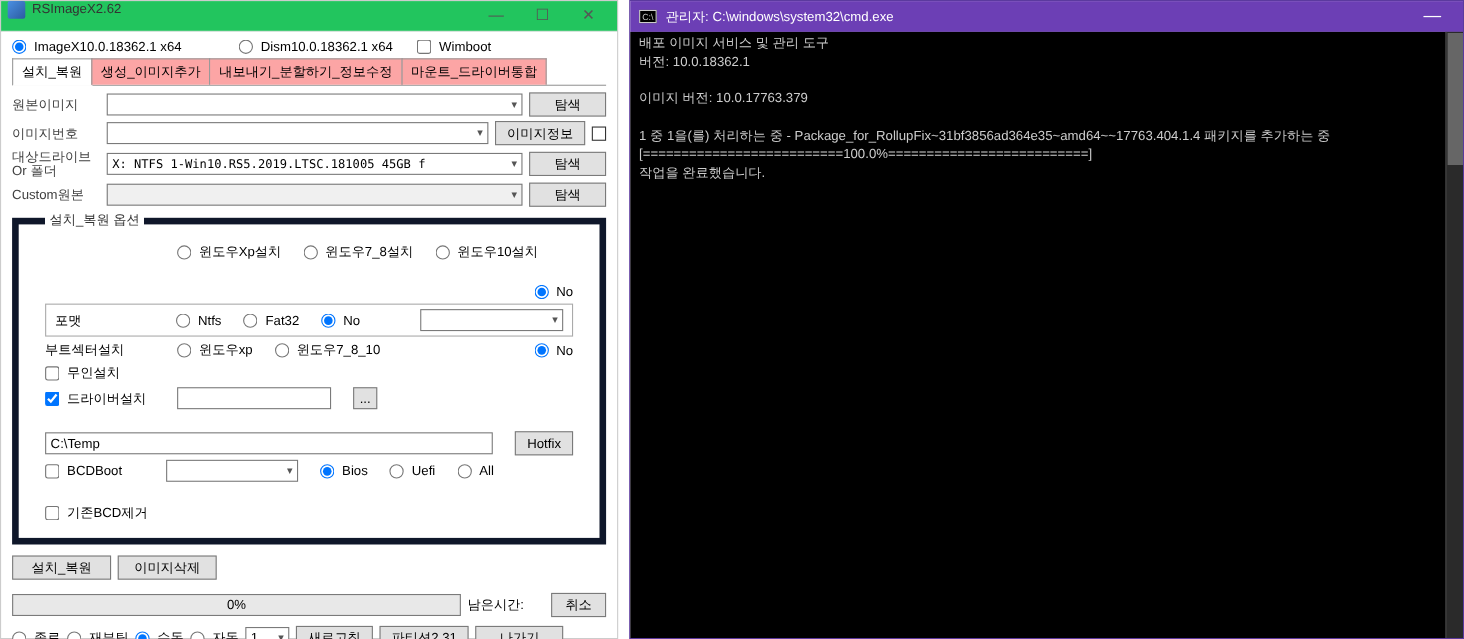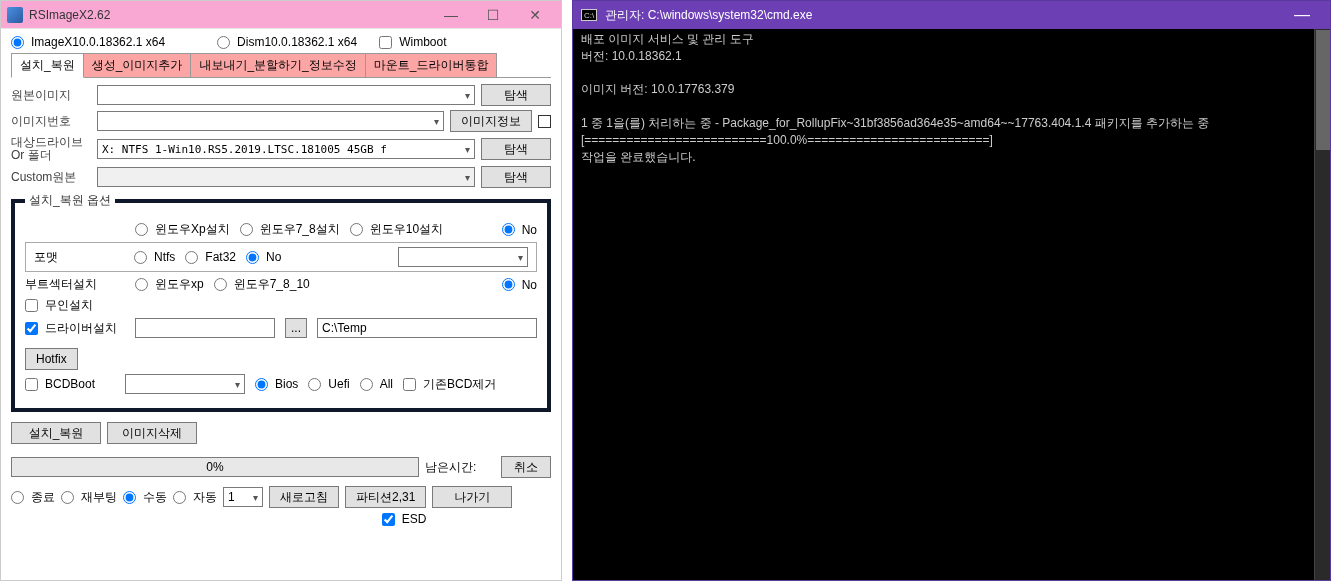--- a/index.html
+++ b/index.html
@@ -1,37 +1,37 @@
 <!DOCTYPE html>
 <html><head>
 <meta charset="utf-8">
 <style>
 *{box-sizing:border-box;margin:0;padding:0;font-family:"Segoe UI","Malgun Gothic",sans-serif;font-size:12px}
 body{background:#fff;width:1331px;height:581px;overflow:hidden;position:relative}
 .app-win{position:absolute;left:0;top:0;width:562px;height:581px;border:1px solid #ccc;background:#fff}
-.titlebar{height:28px;display:flex;align-items:center;padding:0 6px;background:#f9a8d4;border-bottom:1px solid #e8e8e8}
+.titlebar{height:28px;display:flex;padding:0 6px;background:#22c55e;border-bottom:1px solid #e8e8e8}
 .title-icon{width:16px;height:16px;margin-right:6px;background:linear-gradient(135deg,#4a90e2,#2c5aa0);border-radius:2px}
 .title-text{flex:1;color:#333}
 .win-btns{display:flex;gap:2px}
 .win-btn{width:40px;height:24px;display:flex;align-items:center;justify-content:center;color:#555;font-size:14px}
 .body{padding:6px 10px}
 .row{display:flex;align-items:center;gap:6px;margin-bottom:4px}
 .radio-grp{display:flex;align-items:center;gap:4px}
 input[type=radio],input[type=checkbox]{width:13px;height:13px;margin-right:3px}
 .tabs{display:flex;border-bottom:1px solid #999;margin:4px 0 6px}
 .tab{padding:3px 8px;border:1px solid #999;border-bottom:none;margin-right:-1px;background:#fca5a5;cursor:pointer}
 .tab.active{background:#fff;border-bottom:1px solid #fff;margin-bottom:-1px}
 .lbl{width:80px;color:#404040}
 .combo{border:1px solid #7a7a7a;height:20px;padding:0 4px;background:#fff;display:flex;align-items:center;position:relative}
 .combo::after{content:"▾";position:absolute;right:4px;color:#555;font-size:10px}
 .btn{border:1px solid #7a7a7a;background:#e1e1e1;height:22px;padding:0 10px;cursor:pointer;display:flex;align-items:center;justify-content:center;min-width:70px}
 .chk-sq{width:13px;height:13px;border:1px solid #333;background:#fff}
-fieldset.opts{border:4px solid #0f172a;padding:8px 10px 10px;margin-top:4px}
+fieldset.opts{border:6px solid #0f172a;padding:8px 24px 10px;margin-top:4px}
 fieldset.opts legend{padding:0 4px;color:#333}
-.rrow{display:flex;align-items:center;gap:10px;margin:4px 0;flex-wrap:wrap}
+.rrow{display:flex;align-items:center;gap:20px;margin:4px 0;flex-wrap:wrap}
 .txt{border:1px solid #7a7a7a;height:20px;padding:0 4px;background:#fff}
 .small-btn{border:1px solid #7a7a7a;background:#e1e1e1;height:20px;width:22px;display:flex;align-items:center;justify-content:center}
 .progress{border:1px solid #7a7a7a;background:#e8e8e8;height:20px;display:flex;align-items:center;justify-content:center;flex:1}
 .cmd-win{position:absolute;left:572px;top:0;width:759px;height:581px;border:1px solid #5b3a9e}
 .cmd-title{height:28px;background:#6c3fb5;color:#fff;display:flex;align-items:center;padding:0 8px}
 .cmd-icon{width:16px;height:12px;background:#000;border:1px solid #ccc;margin-right:8px;font-size:8px;color:#ccc;display:flex;align-items:center;justify-content:center}
 .cmd-title-text{flex:1}
 .cmd-min{width:40px;text-align:center;color:#fff;font-size:16px}
 .cmd-body{background:#000;color:#ccc;height:calc(100% - 28px);padding:2px 8px;font-family:"Consolas","Malgun Gothic",monospace;white-space:pre-wrap;line-height:1.4;overflow:hidden}
 .cmd-scroll{position:absolute;right:0;top:28px;width:16px;bottom:0;background:#2a2a2a;border-left:1px solid #444}

